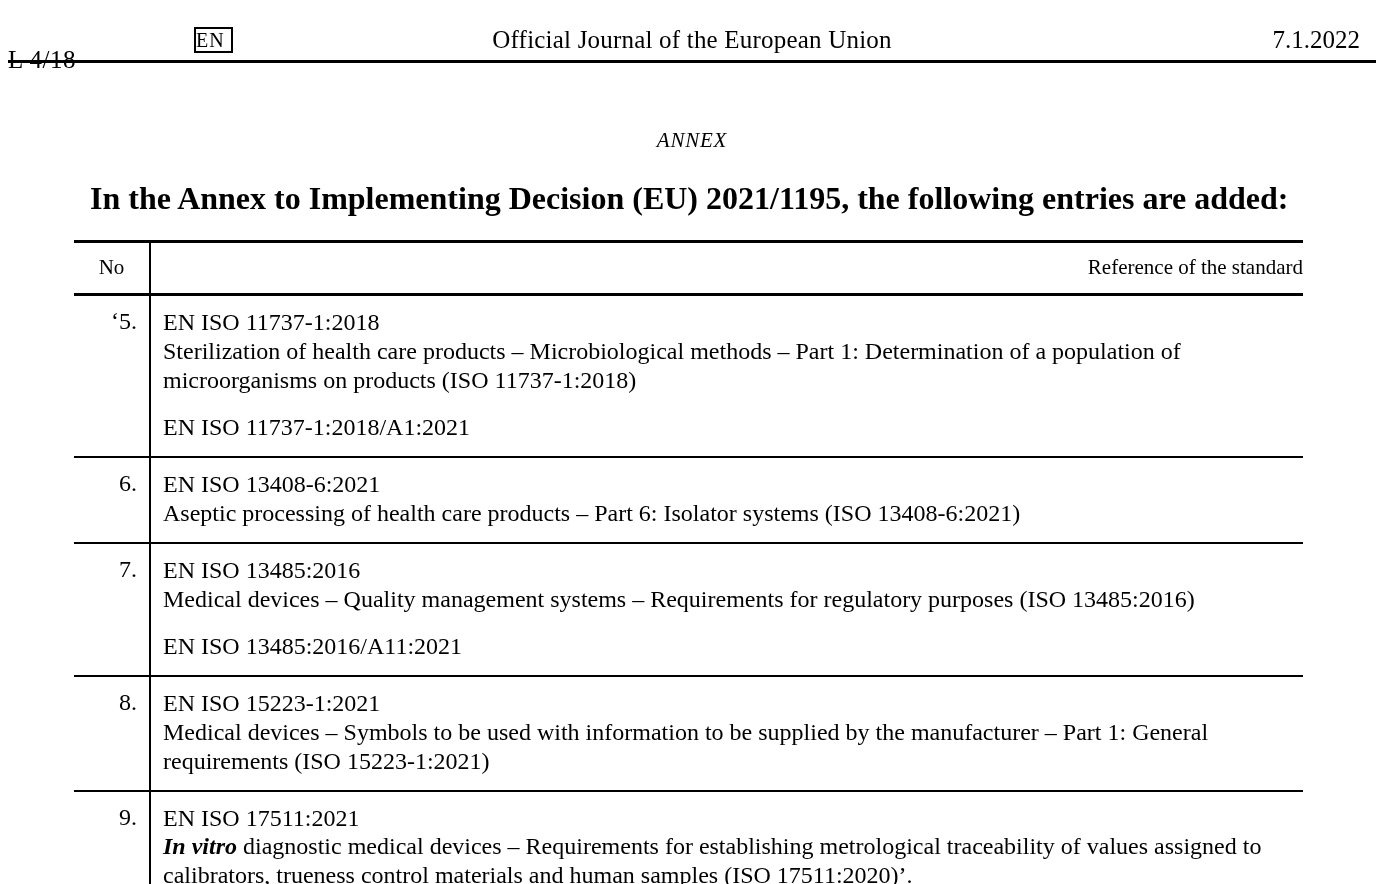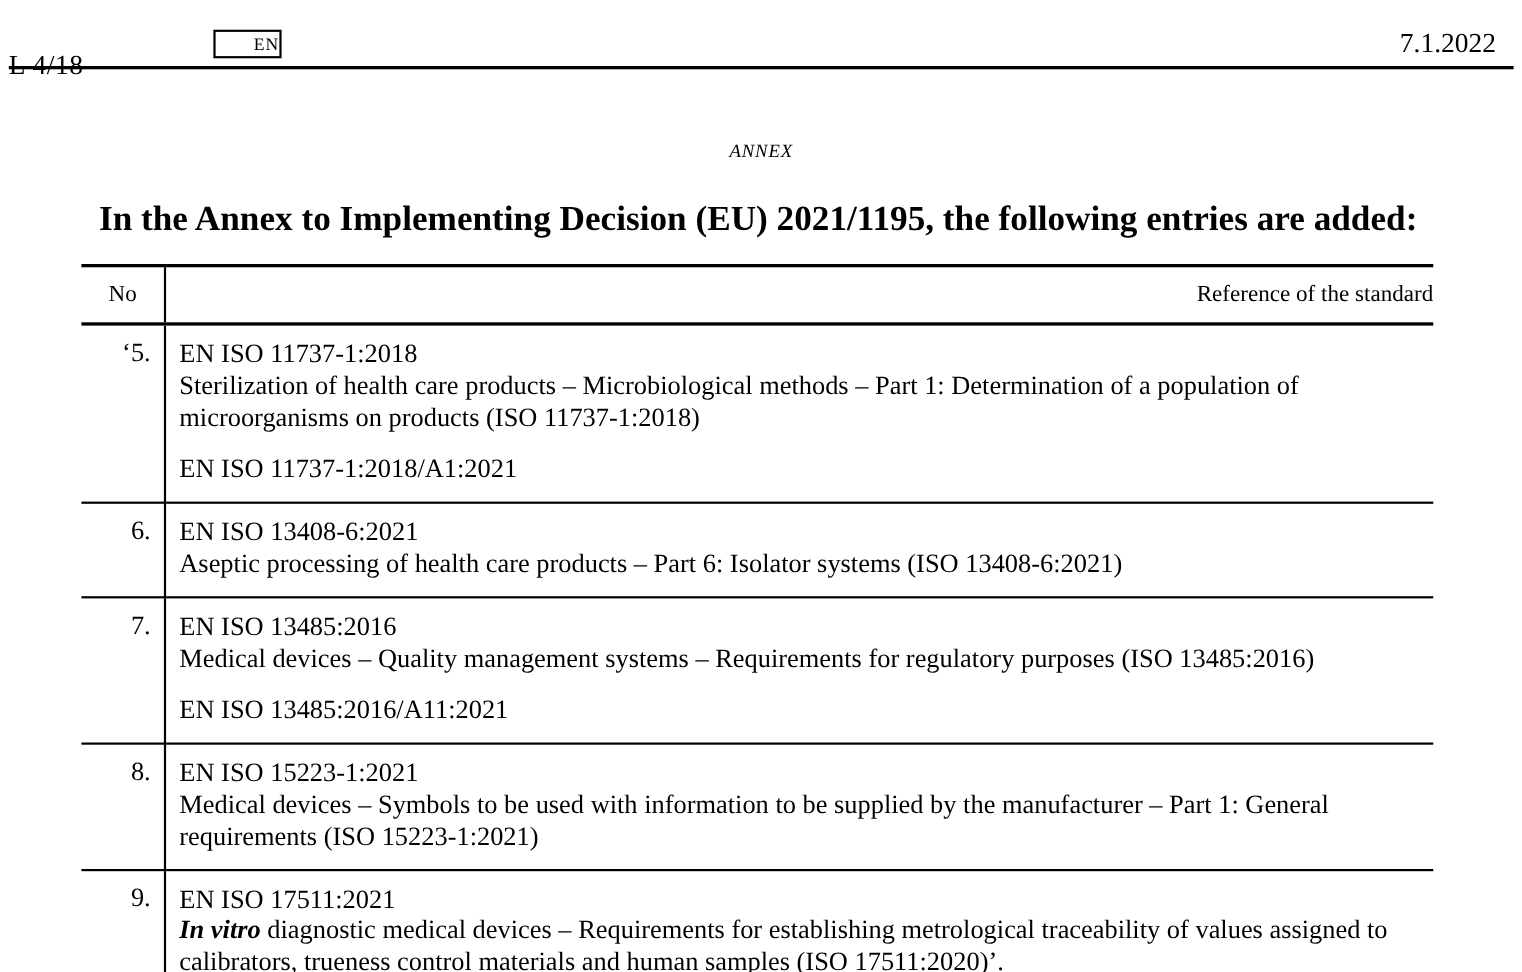--- a/index.html
+++ b/index.html
@@ -30,26 +30,26 @@
     top: 26px;
     font-size: 25px;
     letter-spacing: 0.5px;
     white-space: nowrap;
     margin-top: 20px;
   }
   .lang-box {
     position: absolute;
     left: 194px;
     top: 27px;
-    width: 62px;
+    width: 39px;
     height: 26px;
     border: 2px solid #000;
     box-sizing: border-box;
-    text-align: right;
-    font-size: 16px;
+    text-align: left;
+    font-size: 20px;
     line-height: 23px;
     letter-spacing: 1px;
   }
   .hdr-center {
     position: absolute;
     left: 0;
     top: 26px;
     width: 1384px;
     text-align: center;
     font-size: 25px;
@@ -72,21 +72,21 @@
   }
 
   
   .annex-title {
     position: absolute;
     left: 0;
     top: 128px;
     width: 1384px;
     text-align: center;
     font-style: italic;
-    font-size: 17px;
+    font-size: 21px;
     letter-spacing: 0.8px;
   }
   .intro-line {
     position: absolute;
     left: 90px;
     top: 180px;
     font-size: 32px;
     white-space: nowrap;
     font-weight: bold;
   }
@@ -143,20 +143,21 @@
     margin-top: 19px;
   }
   .ital { font-style: italic; font-weight: bold; }
 </style>
 </head>
 <body>
 
 <div class="page-header">
   <div class="hdr-left">L 4/18</div>
   <div class="lang-box">EN</div>
+  <div class="hdr-center">Official Journal of the European Union</div>
   <div class="hdr-right">7.1.2022</div>
   <div class="header-rule"></div>
 </div>
 
 <div class="annex-title">ANNEX</div>
 <div class="intro-line">In the Annex to Implementing Decision (EU) 2021/1195, the following entries are added:</div>
 
 <table class="std-table">
   <colgroup>
     <col class="c-no">

